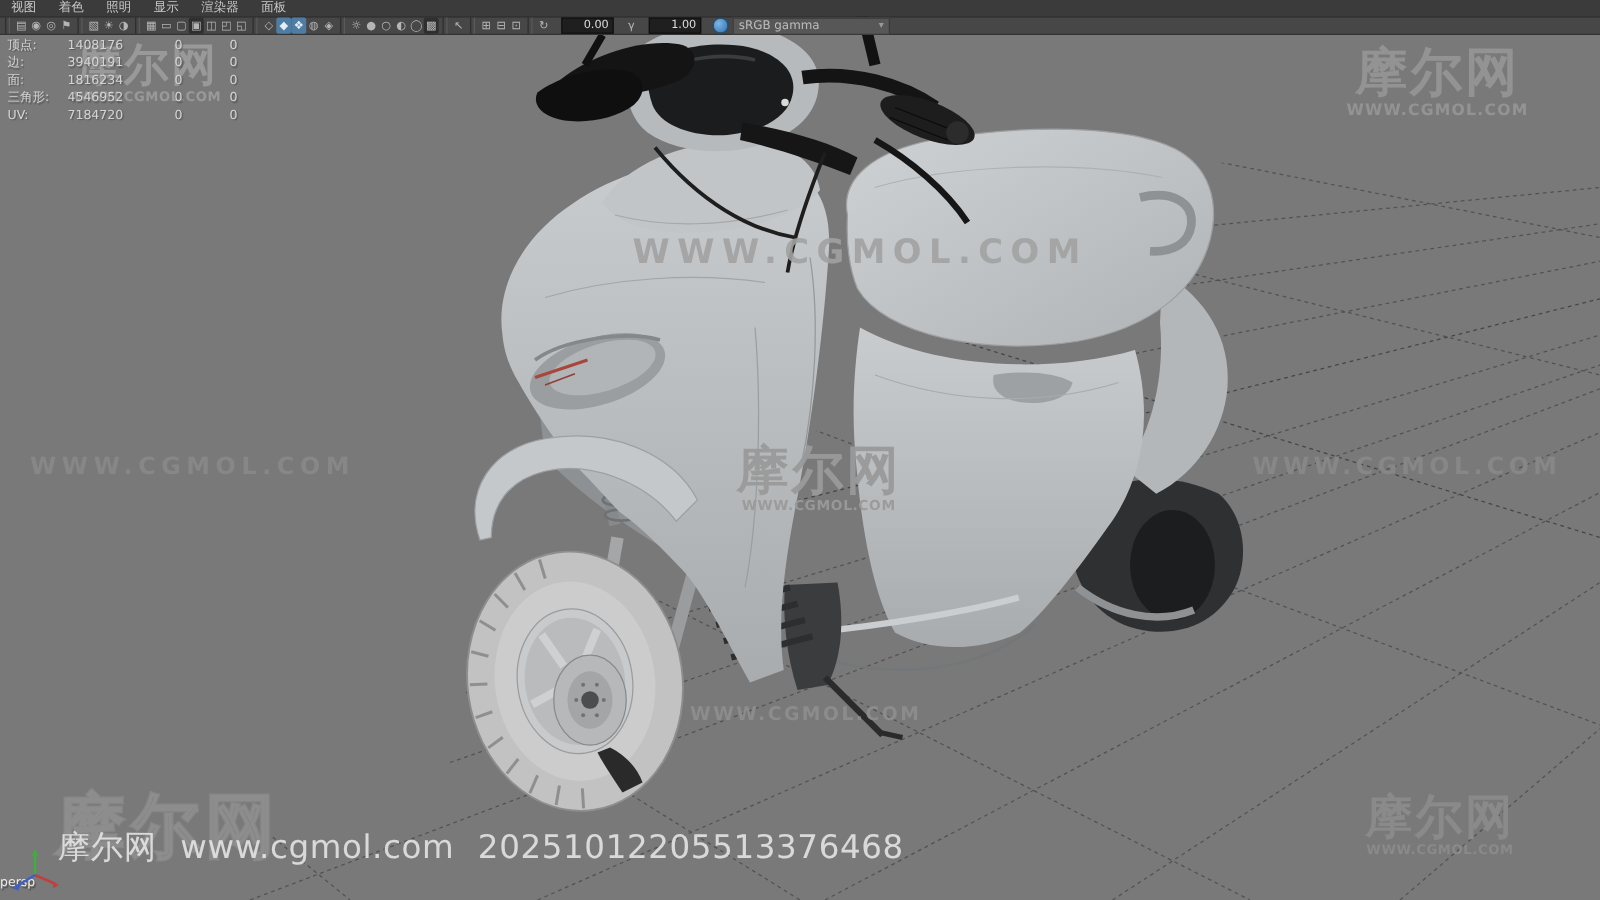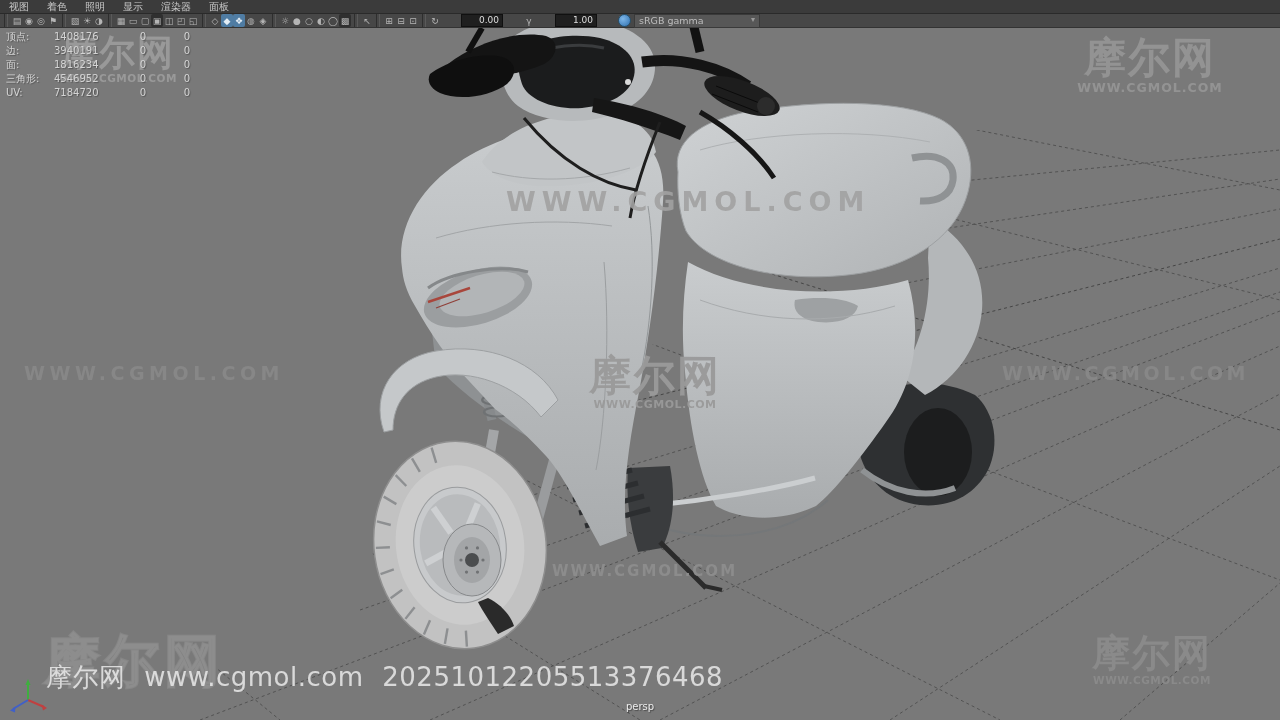--- a/index.html
+++ b/index.html
@@ -15,21 +15,21 @@
   .toolbar{position:absolute;top:13px;left:0;right:0;height:15px;background:#474747;
            border-top:1px solid #2a2a2a;border-bottom:1px solid #333;
            display:flex;align-items:center;z-index:10;box-sizing:border-box;padding-left:1px}
   .ticon{width:12px;height:13px;display:flex;align-items:center;justify-content:center;
          font-size:9px;color:#b5b5b5;border-radius:2px;flex:none;cursor:default}
   .ticon.active{background:#4f7ca3;color:#e3edf5}
   .ticon.pressed{background:#2f2f2f}
   .tsep{width:2px;height:13px;border-left:1px solid #2e2e2e;border-right:1px solid #5a5a5a;
         margin:0 3px;flex:none}
   .tfield{width:34px;height:11px;background:#1f1f1f;border:1px solid #101010;color:#dcdcdc;
-          font-size:9px;line-height:11px;text-align:right;padding:0 3px;margin:0 20px;flex:none}
+          font-size:9px;line-height:11px;text-align:right;padding:0 3px;margin:0 8px;flex:none}
   .globe{width:11px;height:11px;border-radius:50%;flex:none;margin:0 3px 0 1px;
          background:radial-gradient(circle at 35% 35%,#7db6e8,#2f6fae);border:1px solid #24506e}
   .tdrop{display:flex;justify-content:space-between;width:116px;height:12px;
          background:#575757;border:1px solid #3a3a3a;font-size:9.5px;color:#bdbdbd;
          padding:0 4px;flex:none;cursor:default}
   .tdrop .chev{font-size:8px;color:#9a9a9a}
 
   
   .hud{position:absolute;left:6px;top:30px;z-index:6;font-size:10px;color:#d4d4d4;
        text-shadow:1px 1px 1px rgba(0,0,0,.30)}
@@ -59,21 +59,21 @@
   #wm-bottomright{left:1088px;top:634px;width:128px;color:#8a8a8a}
   #wm-bottomright .cjk{font-size:38px;font-weight:bold;line-height:1.05;letter-spacing:2px}
   #wm-bottomright .url{font-size:10.5px;font-weight:bold;letter-spacing:.5px}
   #wm-outline{left:44px;top:624px;font-size:56px;font-weight:bold;letter-spacing:4px;
               color:rgba(255,255,255,.06);-webkit-text-stroke:2px rgba(255,255,255,.10);z-index:4}
   #wm-bottom-main{left:46px;top:660px;font-size:26px;color:rgba(234,234,234,.85);z-index:7;
                   letter-spacing:.5px}
   #wm-bottom-main span{margin-right:10px}
 
   
-  #persp-label{position:absolute;left:0;right:0;top:701px;text-align:center;font-size:10px;
+  #persp-label{position:absolute;left:0;right:0;top:701px;text-align:left;font-size:10px;
                color:#ececec;z-index:6;text-shadow:1px 1px 1px rgba(0,0,0,.4)}
   #scene{position:absolute;left:0;top:0;z-index:1}
   #gizmo{position:absolute;left:6px;top:676px;z-index:6}
 </style>
 </head>
 <body>
 
 <svg id="scene" width="1280" height="720" viewBox="0 0 1280 720">
   <defs>
     <linearGradient id="gBody" x1="0" y1="0" x2="0" y2="1">

